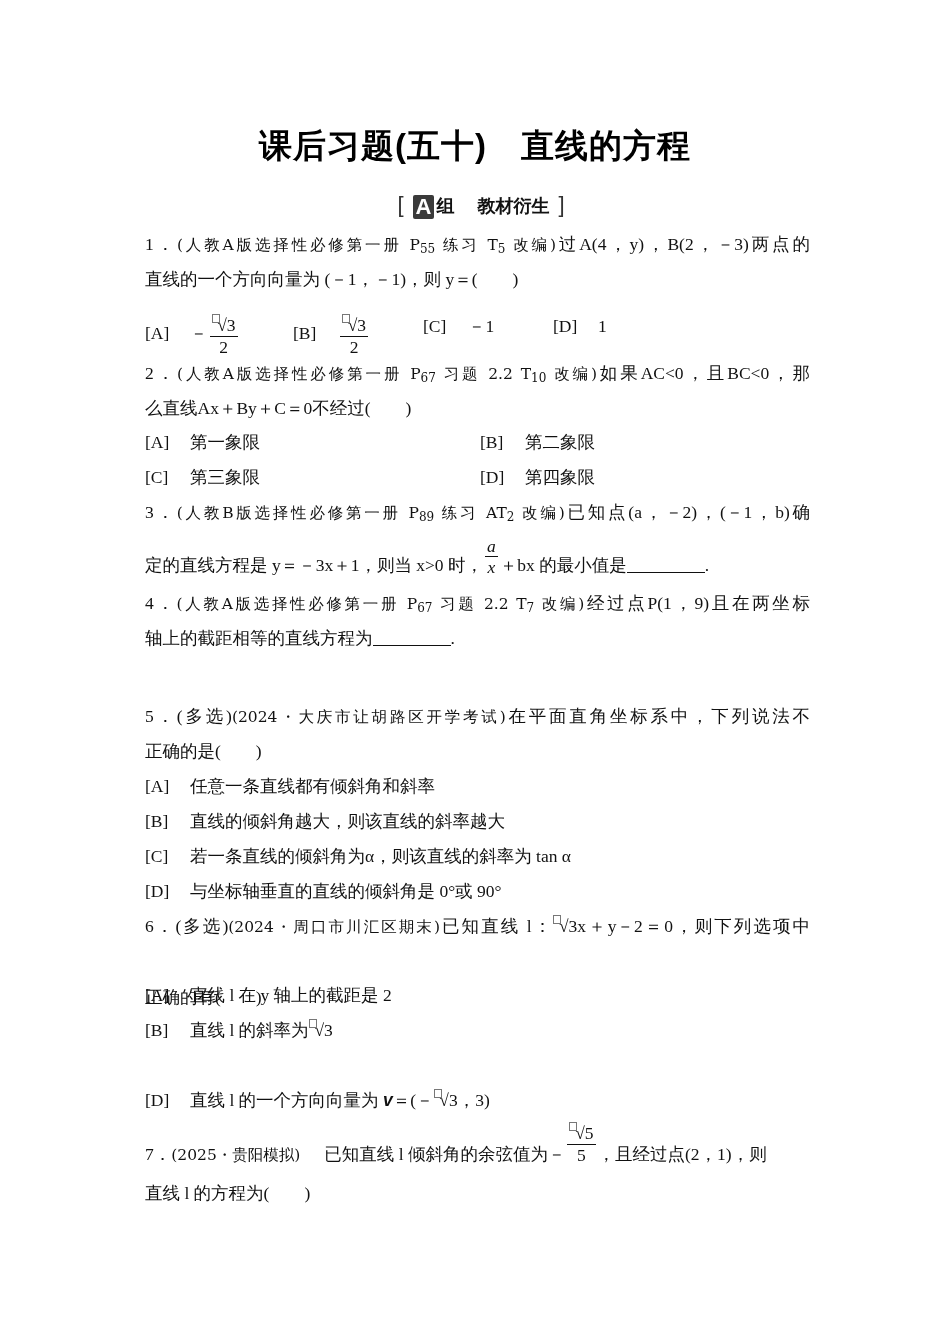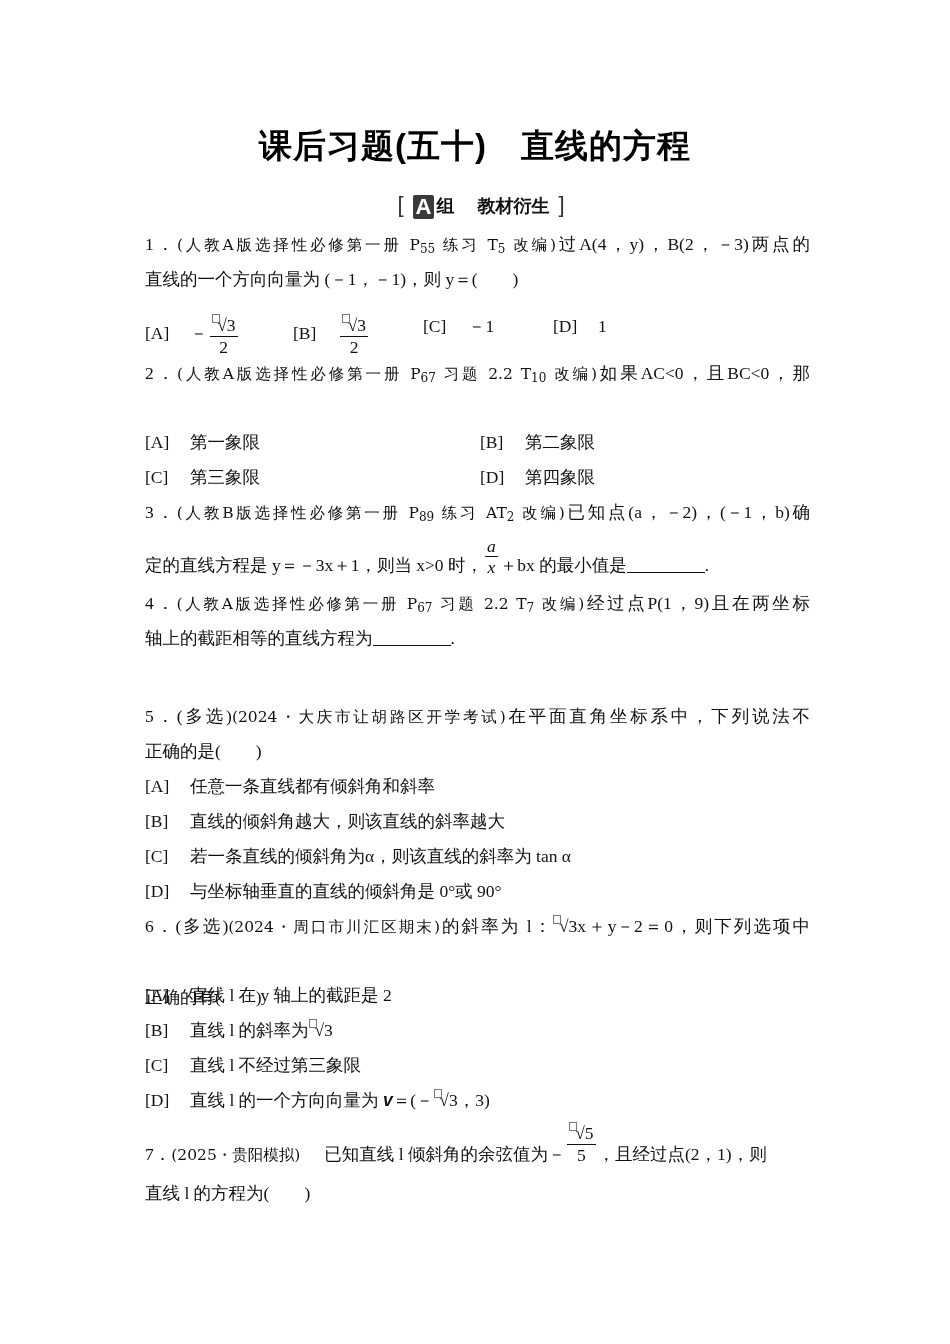--- a/index.html
+++ b/index.html
@@ -79,20 +79,21 @@
       <span class="opt-label">[C]</span><span>－1</span>
     </span>
     <span style="position:absolute;left:408px;top:10px;">
       <span class="opt-label">[D]</span><span>1</span>
     </span>
   </div>
 
   <div class="line just" style="top:361px;">
     <span>2．</span><span class="src"><span>(人教A版选择性必修第一册 P</span><sub>67</sub><span> 习题 2.2 T</span><sub>10</sub><span> 改编)</span></span><span>如果AC&lt;0，且BC&lt;0，那</span>
   </div>
+  <div class="line" style="top:396px;">么直线Ax＋By＋C＝0不经过(　　)</div>
   <div class="line" style="top:465px;">
     <span style="position:absolute;left:0;"><span class="opt-label">[C]</span><span>第三象限</span></span>
     <span style="position:absolute;left:335px;"><span class="opt-label">[D]</span><span>第四象限</span></span>
   </div>
   <div class="line" style="top:430px;">
     <span style="position:absolute;left:0;"><span class="opt-label">[A]</span><span>第一象限</span></span>
     <span style="position:absolute;left:335px;"><span class="opt-label">[B]</span><span>第二象限</span></span>
   </div>
 
   <div class="line just" style="top:500px;">
@@ -113,26 +114,25 @@
   <div class="line just" style="top:704px;">
     <span>5．</span><span>(多选)</span><span class="src">(2024・大庆市让胡路区开学考试)</span><span>在平面直角坐标系中，下列说法不</span>
   </div>
   <div class="line" style="top:774px;"><span class="opt-label">[A]</span><span>任意一条直线都有倾斜角和斜率</span></div>
   <div class="line" style="top:739px;">正确的是(　　)</div>
   <div class="line" style="top:809px;"><span class="opt-label">[B]</span><span>直线的倾斜角越大，则该直线的斜率越大</span></div>
   <div class="line" style="top:844px;"><span class="opt-label">[C]</span><span>若一条直线的倾斜角为α，则该直线的斜率为 tan α</span></div>
   <div class="line" style="top:879px;"><span class="opt-label">[D]</span><span>与坐标轴垂直的直线的倾斜角是 0°或 90°</span></div>
 
   <div class="line just" style="top:914px;">
-    <span>6．</span><span>(多选)</span><span class="src">(2024・周口市川汇区期末)</span><span>的斜率为 l：</span><span class="box"></span><span class="rad">√</span><span>3</span><span>x＋y－2＝0，则下列选项中</span>
+    <span>6．</span><span>(多选)</span><span class="src">(2024・周口市川汇区期末)</span><span>已知直线 l：</span><span class="box"></span><span class="rad">√</span><span>3</span><span>x＋y－2＝0，则下列选项中</span>
   </div>
   <div class="line" style="top:985px;">正确的有(　　)</div>
   <div class="line" style="top:983px;"><span class="opt-label">[A]</span><span>直线 l 在 y 轴上的截距是 2</span></div>
   <div class="line" style="top:1018px;"><span class="opt-label">[B]</span><span>直线 l 的斜率为</span><span class="box"></span><span class="rad">√</span><span>3</span></div>
-  <div class="line" style="top:1053px;"><span class="opt-label">[C]</span><span>直线 l 不经过第三象限</span></div>
   <div class="line" style="top:1088px;"><span class="opt-label">[D]</span><span>直线 l 的一个方向向量为 </span><span class="vec">v</span><span>＝(－</span><span class="box"></span><span class="rad">√</span><span>3</span><span>，3)</span></div>
 
   <div class="line" style="top:1122px; height:48px;">
     <span style="position:relative;top:12px;">7．</span><span class="src" style="position:relative;top:12px;">(2025・贵阳模拟)</span><span style="position:relative;top:12px;padding-left:24px;">已知直线 l 倾斜角的余弦值为－</span><span class="frac"><span class="num"><span class="box"></span><span class="rad">√</span><span>5</span></span><span class="den">5</span></span><span style="position:relative;top:12px;">，且经过点(2，1)，则</span>
   </div>
   <div class="line" style="top:1181px;">直线 l 的方程为(　　)</div>
 
 </div>
 
 </body></html>

